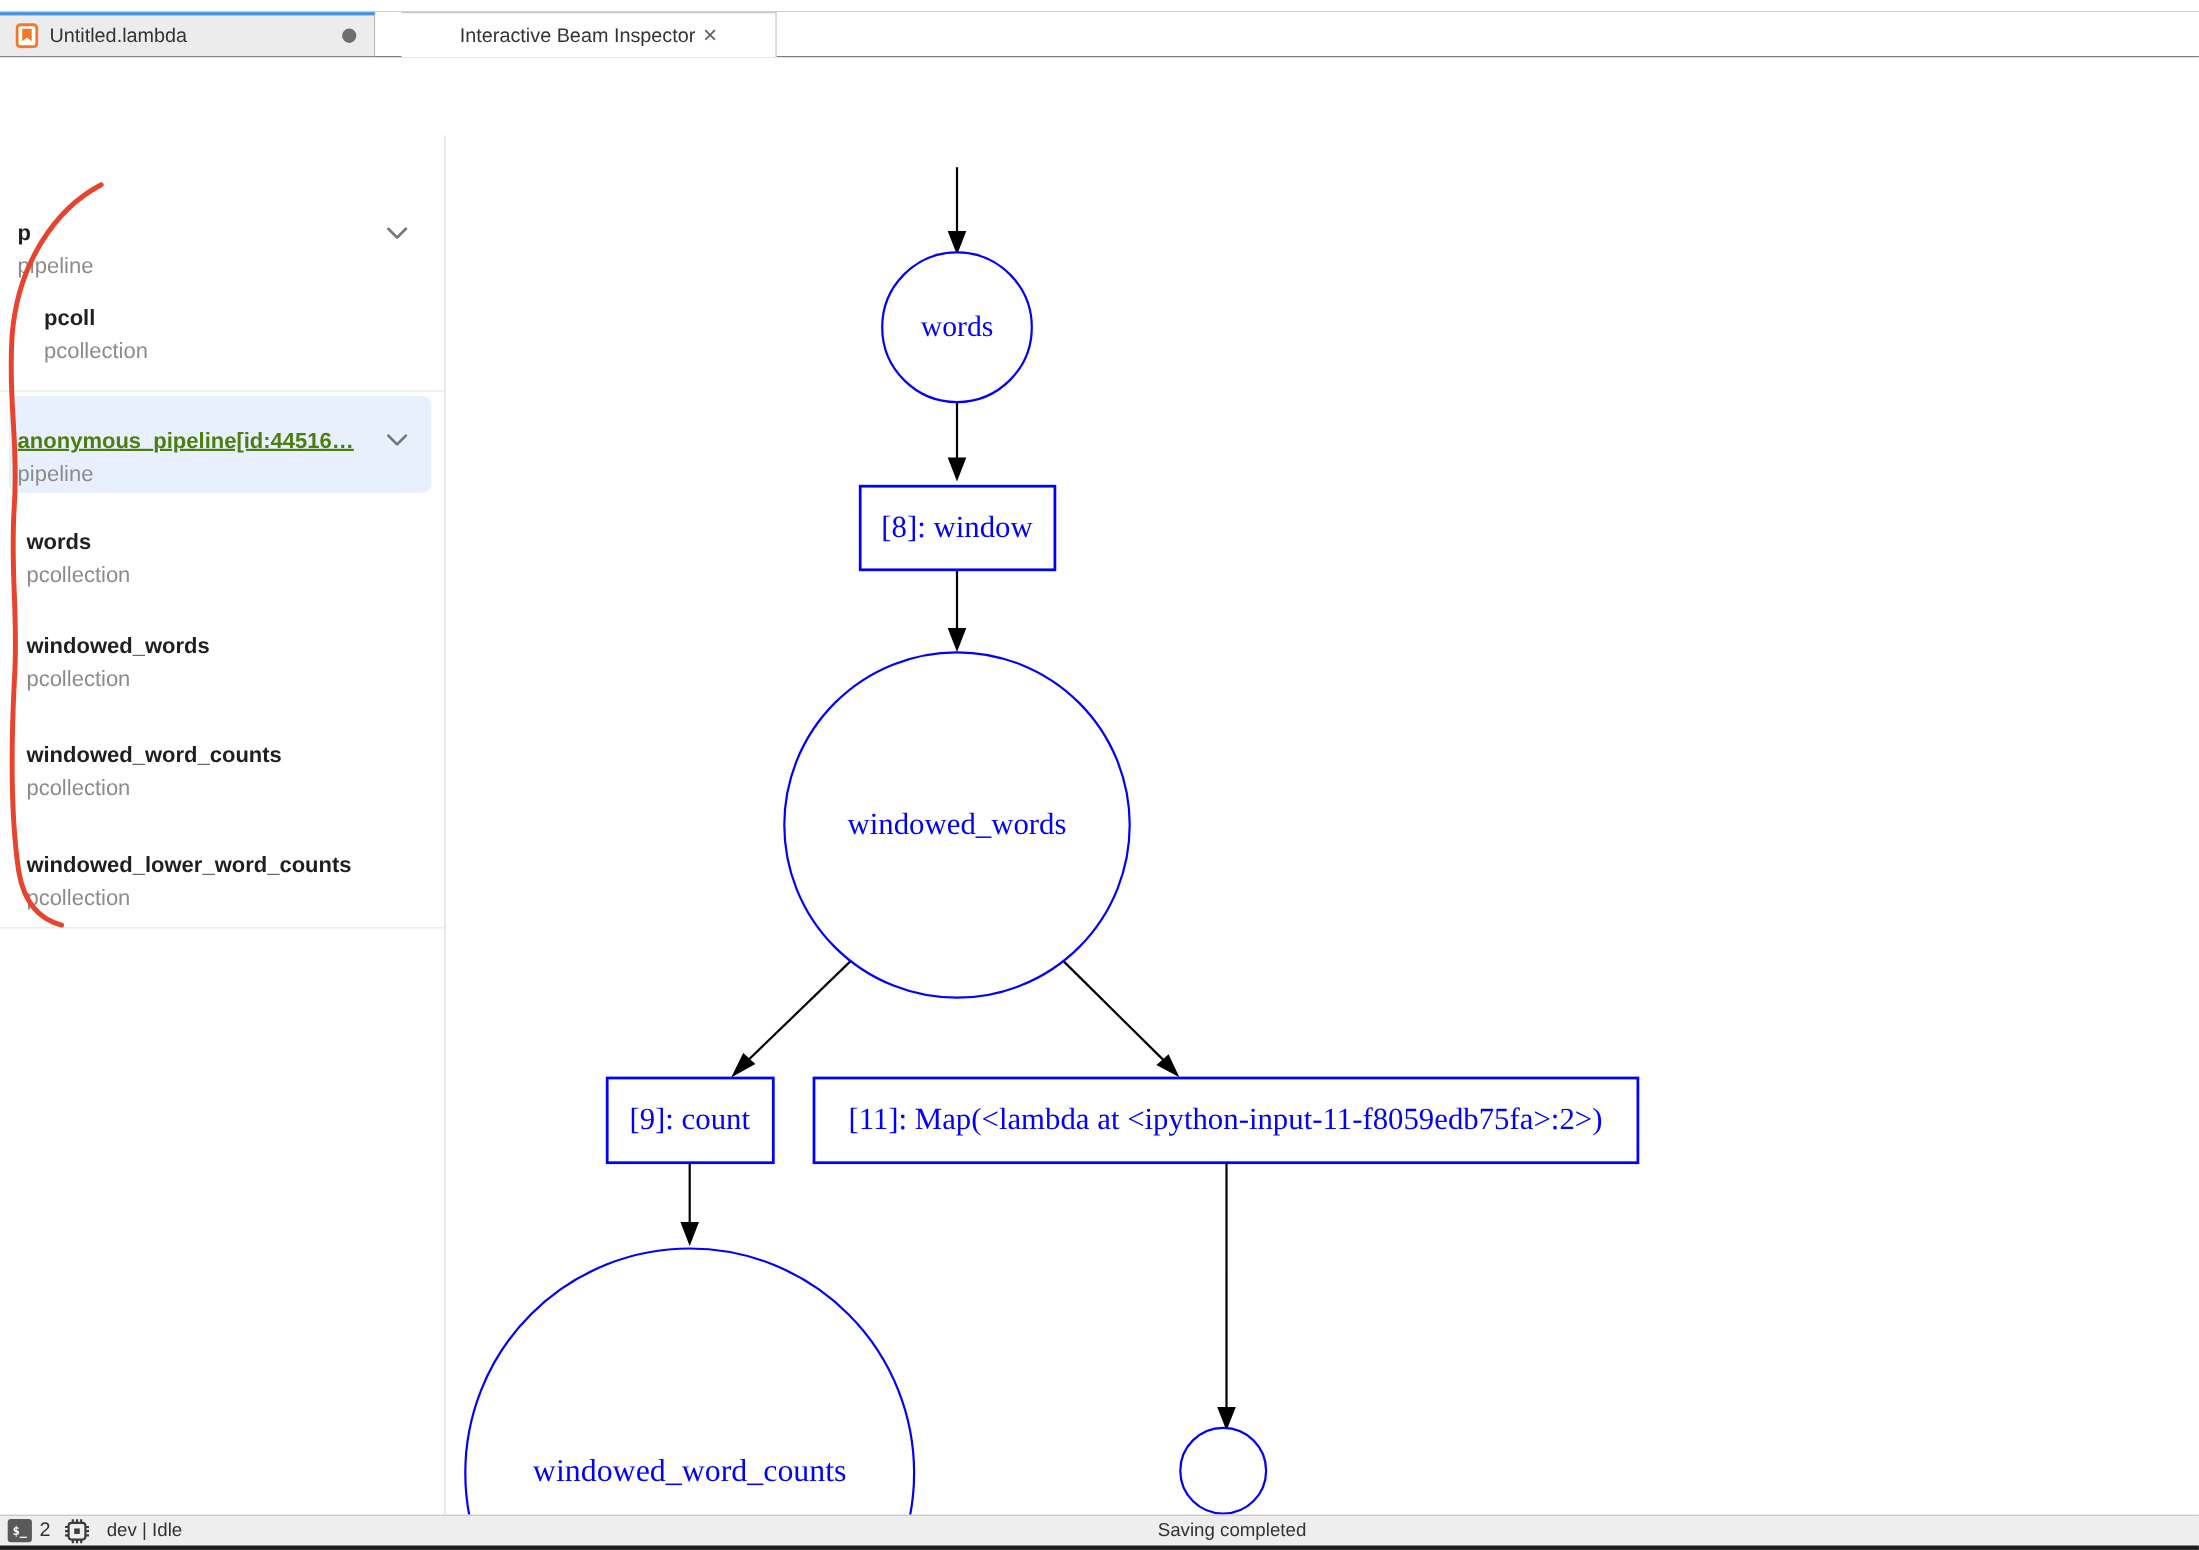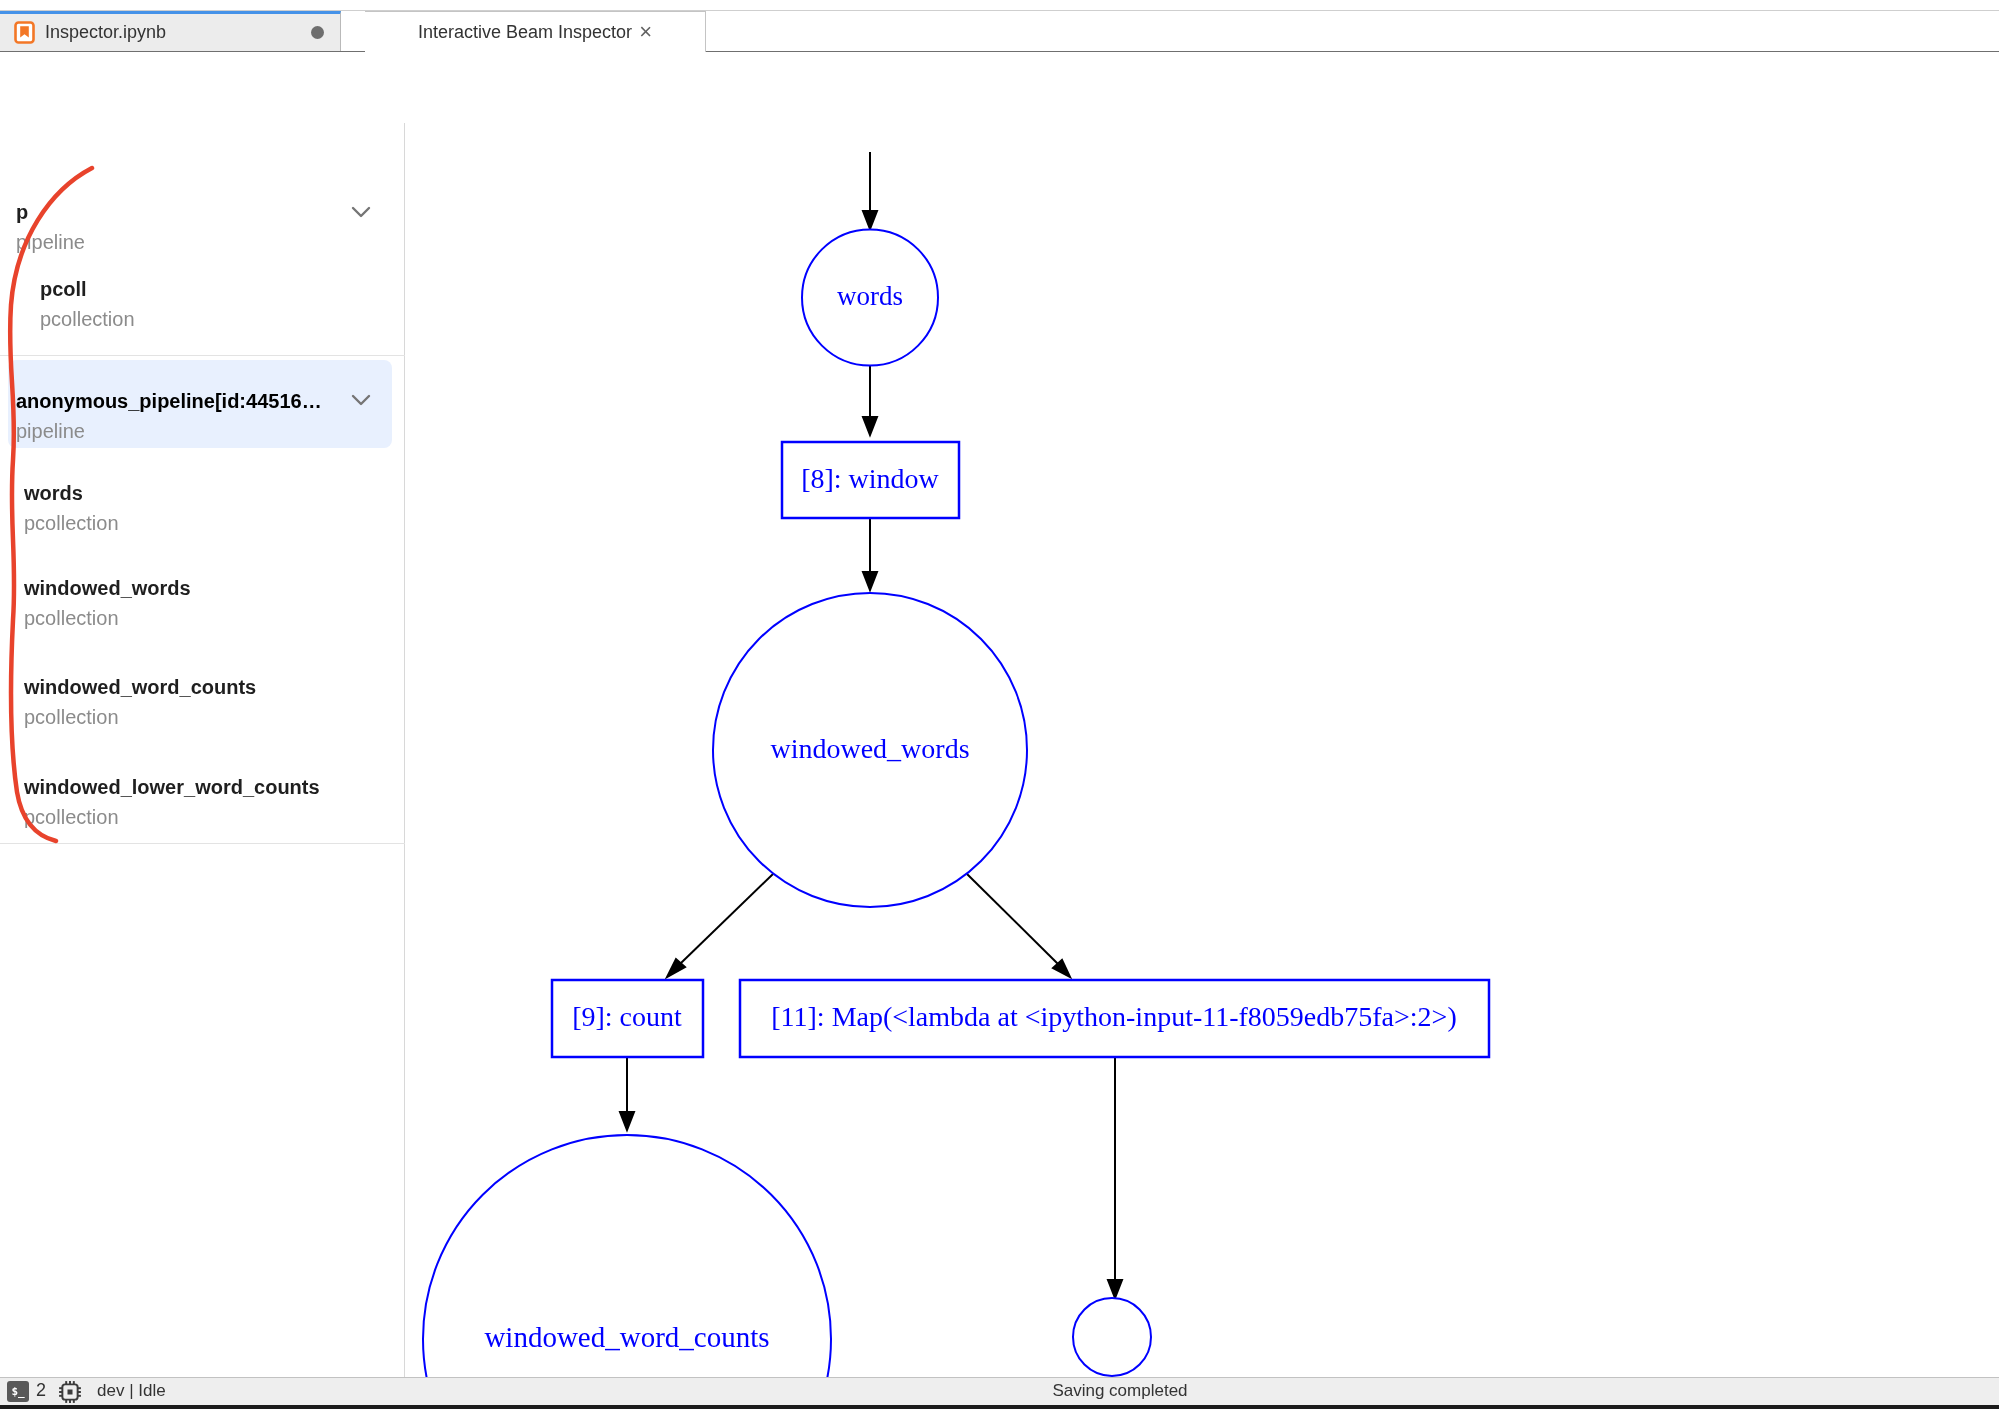--- a/index.html
+++ b/index.html
@@ -26,21 +26,21 @@
   
   .sidebar{position:absolute;left:0;top:123px;width:405px;height:1254px;background:#fff;border-right:1px solid #d8d8d8;box-sizing:border-box;}
   .side-item{position:absolute;left:0;width:100%;line-height:30px;}
   .side-item .name{font-size:20px;font-weight:600;color:#1f1f1f;white-space:nowrap;overflow:hidden;text-overflow:ellipsis;display:block;max-width:330px;}
   .side-item .type{font-size:20px;color:#8b8b8b;display:block;}
   .lv1{padding-left:16px;}
   .lv2{padding-left:24px;}
   .divider{position:absolute;left:0;top:232px;width:405px;border-top:1px solid #e3e3e3;}
   .list-bottom{position:absolute;left:0;top:720px;width:405px;border-top:1px solid #e3e3e3;}
   .selected-item{position:absolute;left:8px;top:237px;width:384px;height:88px;background:#e8f0fe;border-radius:8px;box-sizing:border-box;padding:26px 0 0 8px;line-height:30px;}
-  .selected-item .name{font-size:20px;font-weight:600;color:#000000;white-space:nowrap;overflow:hidden;text-overflow:ellipsis;display:block;max-width:318px;}
+  .selected-item .name{font-size:20px;font-weight:600;color:#4d7c0f;white-space:nowrap;overflow:hidden;text-overflow:ellipsis;display:block;max-width:318px;text-decoration:underline;}
   .selected-item .type{font-size:20px;color:#8b8b8b;display:block;}
   .chev{position:absolute;left:350px;width:22px;height:14px;}
   .annotation{position:absolute;left:0;top:0;pointer-events:none;}
   
   .diagram{position:absolute;left:405px;top:123px;}
   .node-text{fill:#0000ff;font-family:"Liberation Serif","DejaVu Serif",serif;}
   
   .statusbar{position:absolute;left:0;top:1377px;width:1999px;height:28px;background:#eeeeee;border-top:1px solid #c2c2c2;box-sizing:border-box;font-size:17px;color:#333;}
   .term-icon{position:absolute;left:7px;top:3px;width:22px;height:21px;background:#595959;border-radius:3px;color:#fff;
     font-family:"DejaVu Sans Mono",monospace;font-size:11px;font-weight:700;line-height:21px;text-align:center;}
@@ -56,21 +56,21 @@
 <div class="app">
 
   <div class="top-strip"></div>
 
   <div class="tabbar">
     <div class="tab tab1">
       <svg class="nb-icon" width="21" height="23" viewBox="0 0 21 23">
         <rect x="1.5" y="1.5" width="18" height="20" rx="3" fill="#fff" stroke="#f37726" stroke-width="2.6"></rect>
         <path d="M6.2 5.2 h8.6 v11.4 l-4.3 -3.4 l-4.3 3.4 z" fill="#f37726"></path>
       </svg>
-      <span class="label">Inspector.ipynb</span>
+      <span class="label">Untitled.lambda</span>
       <span class="spacer"></span>
       <span class="dot"></span>
     </div>
     <div class="tab tab2">
       <span class="label">Interactive Beam Inspector</span>
       <span class="close-x">×</span>
     </div>
   </div>
 
 

